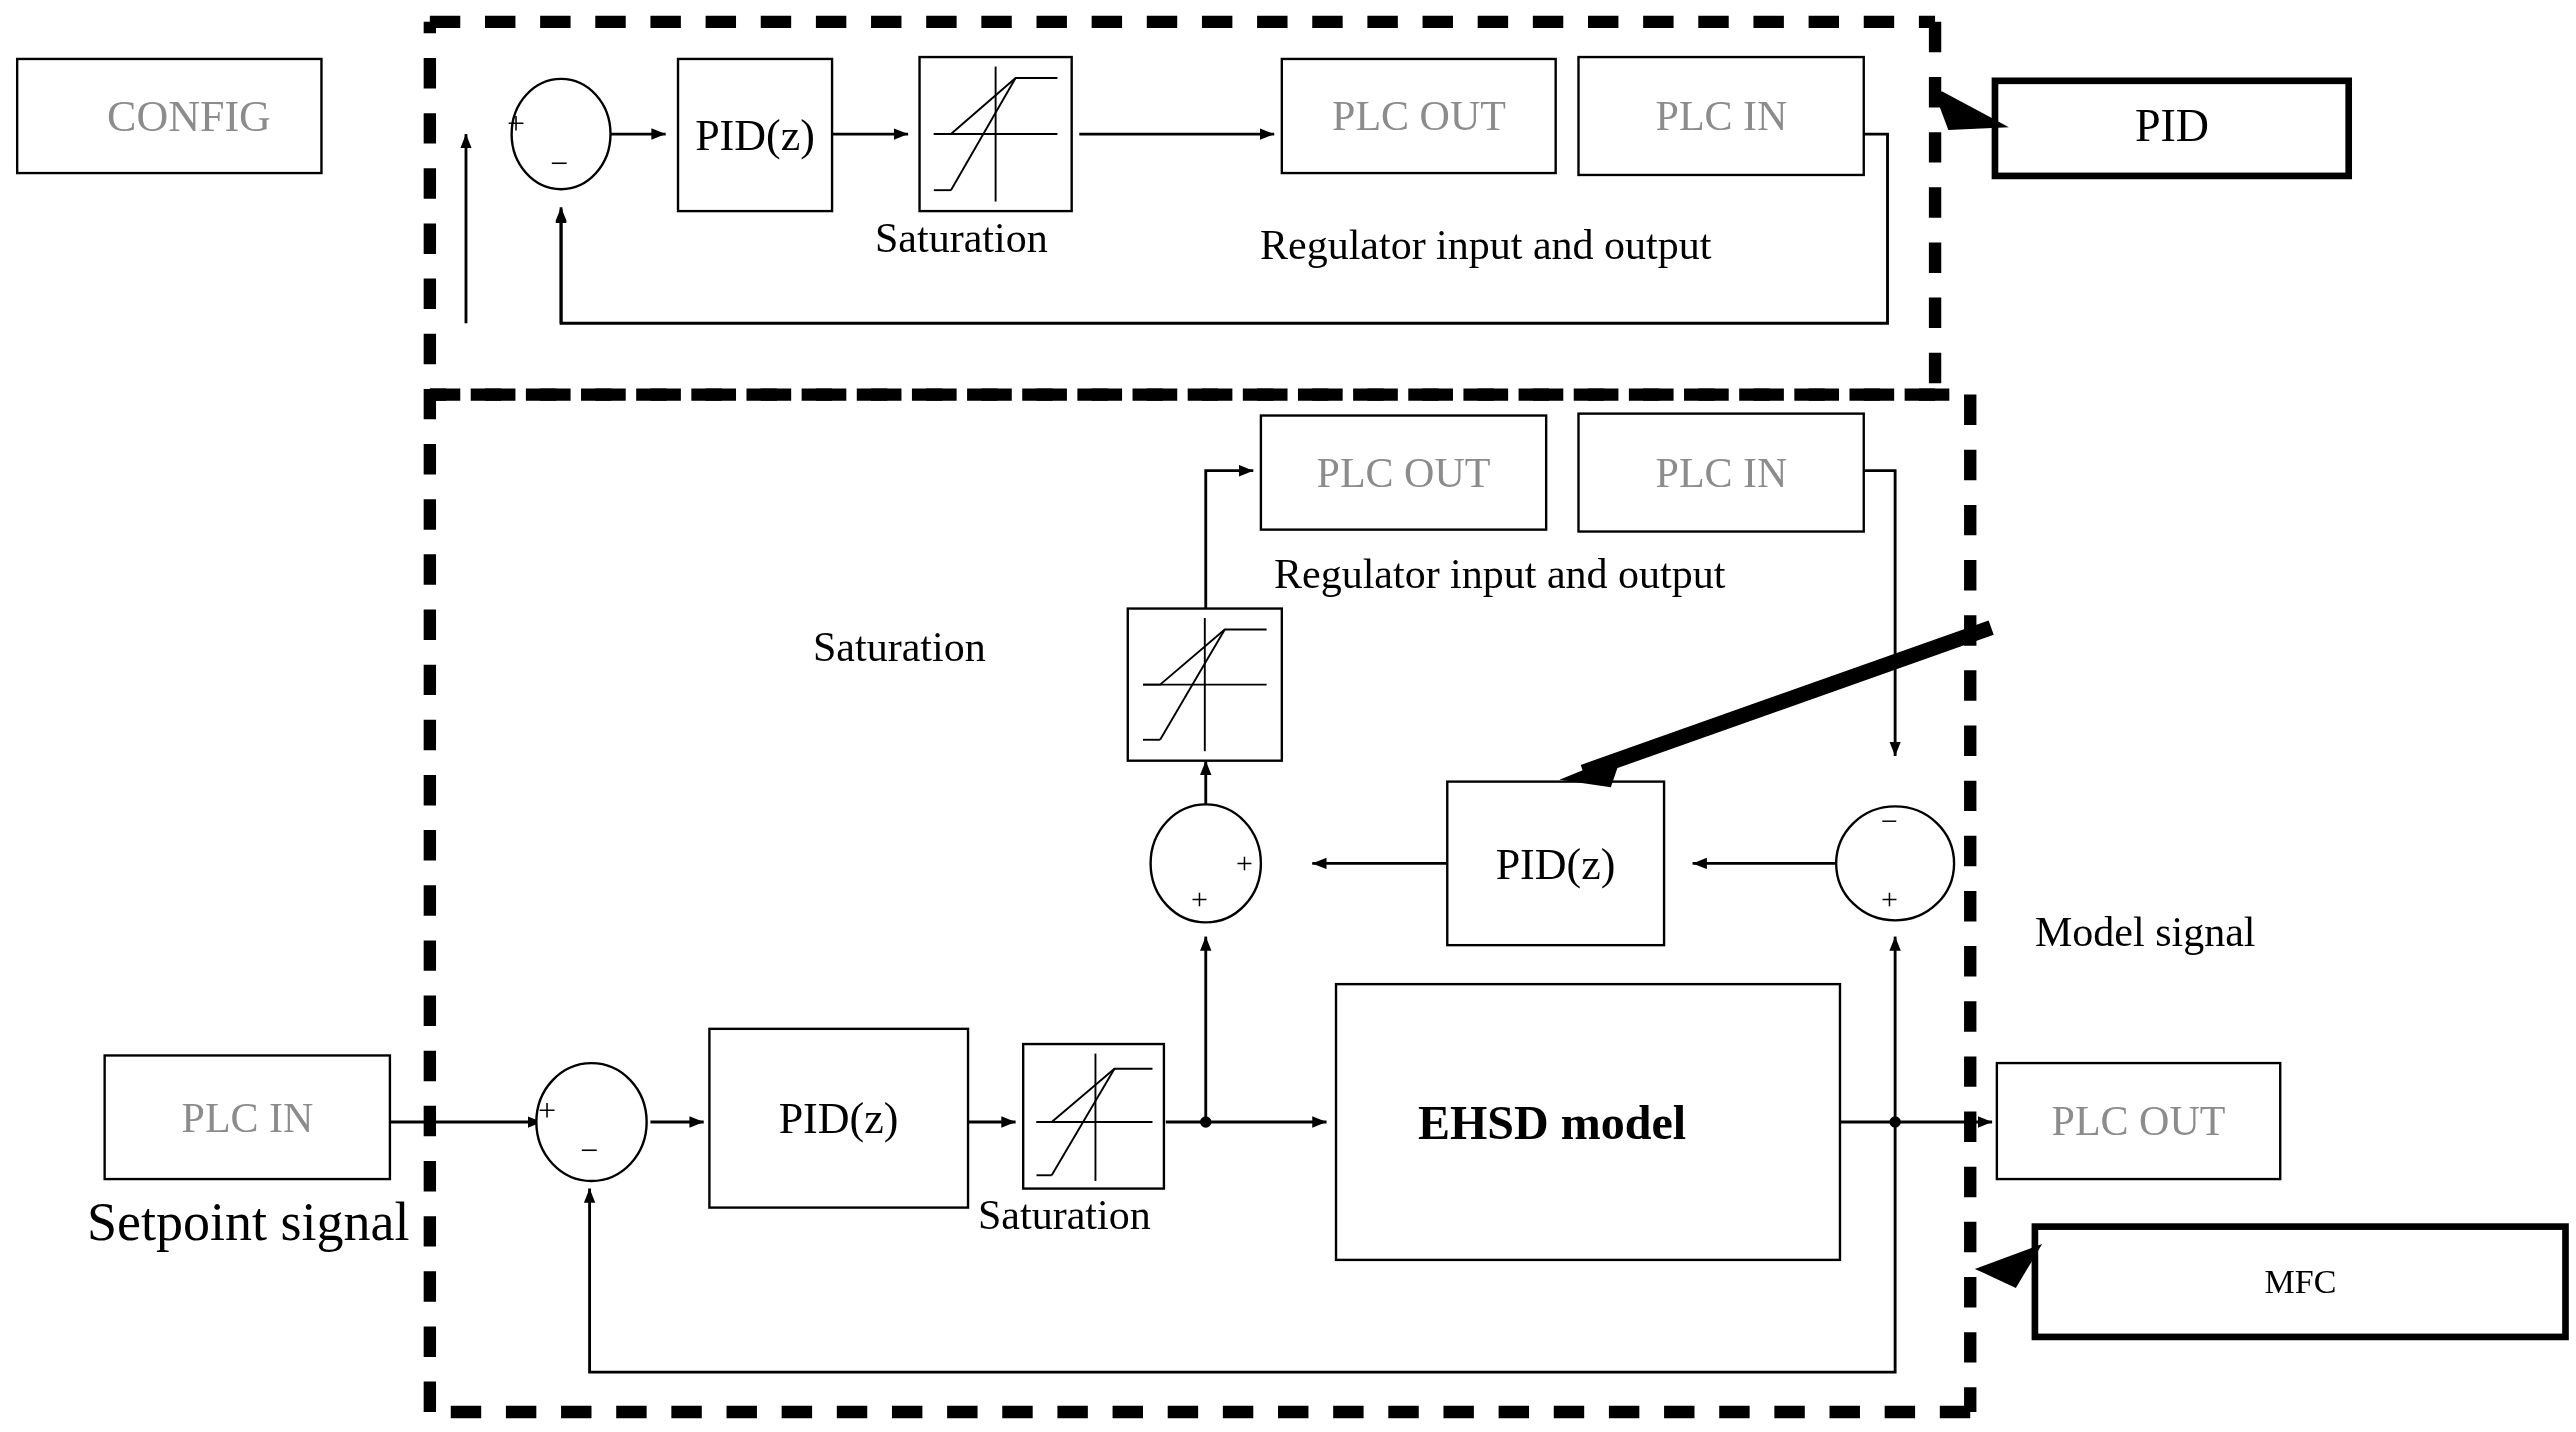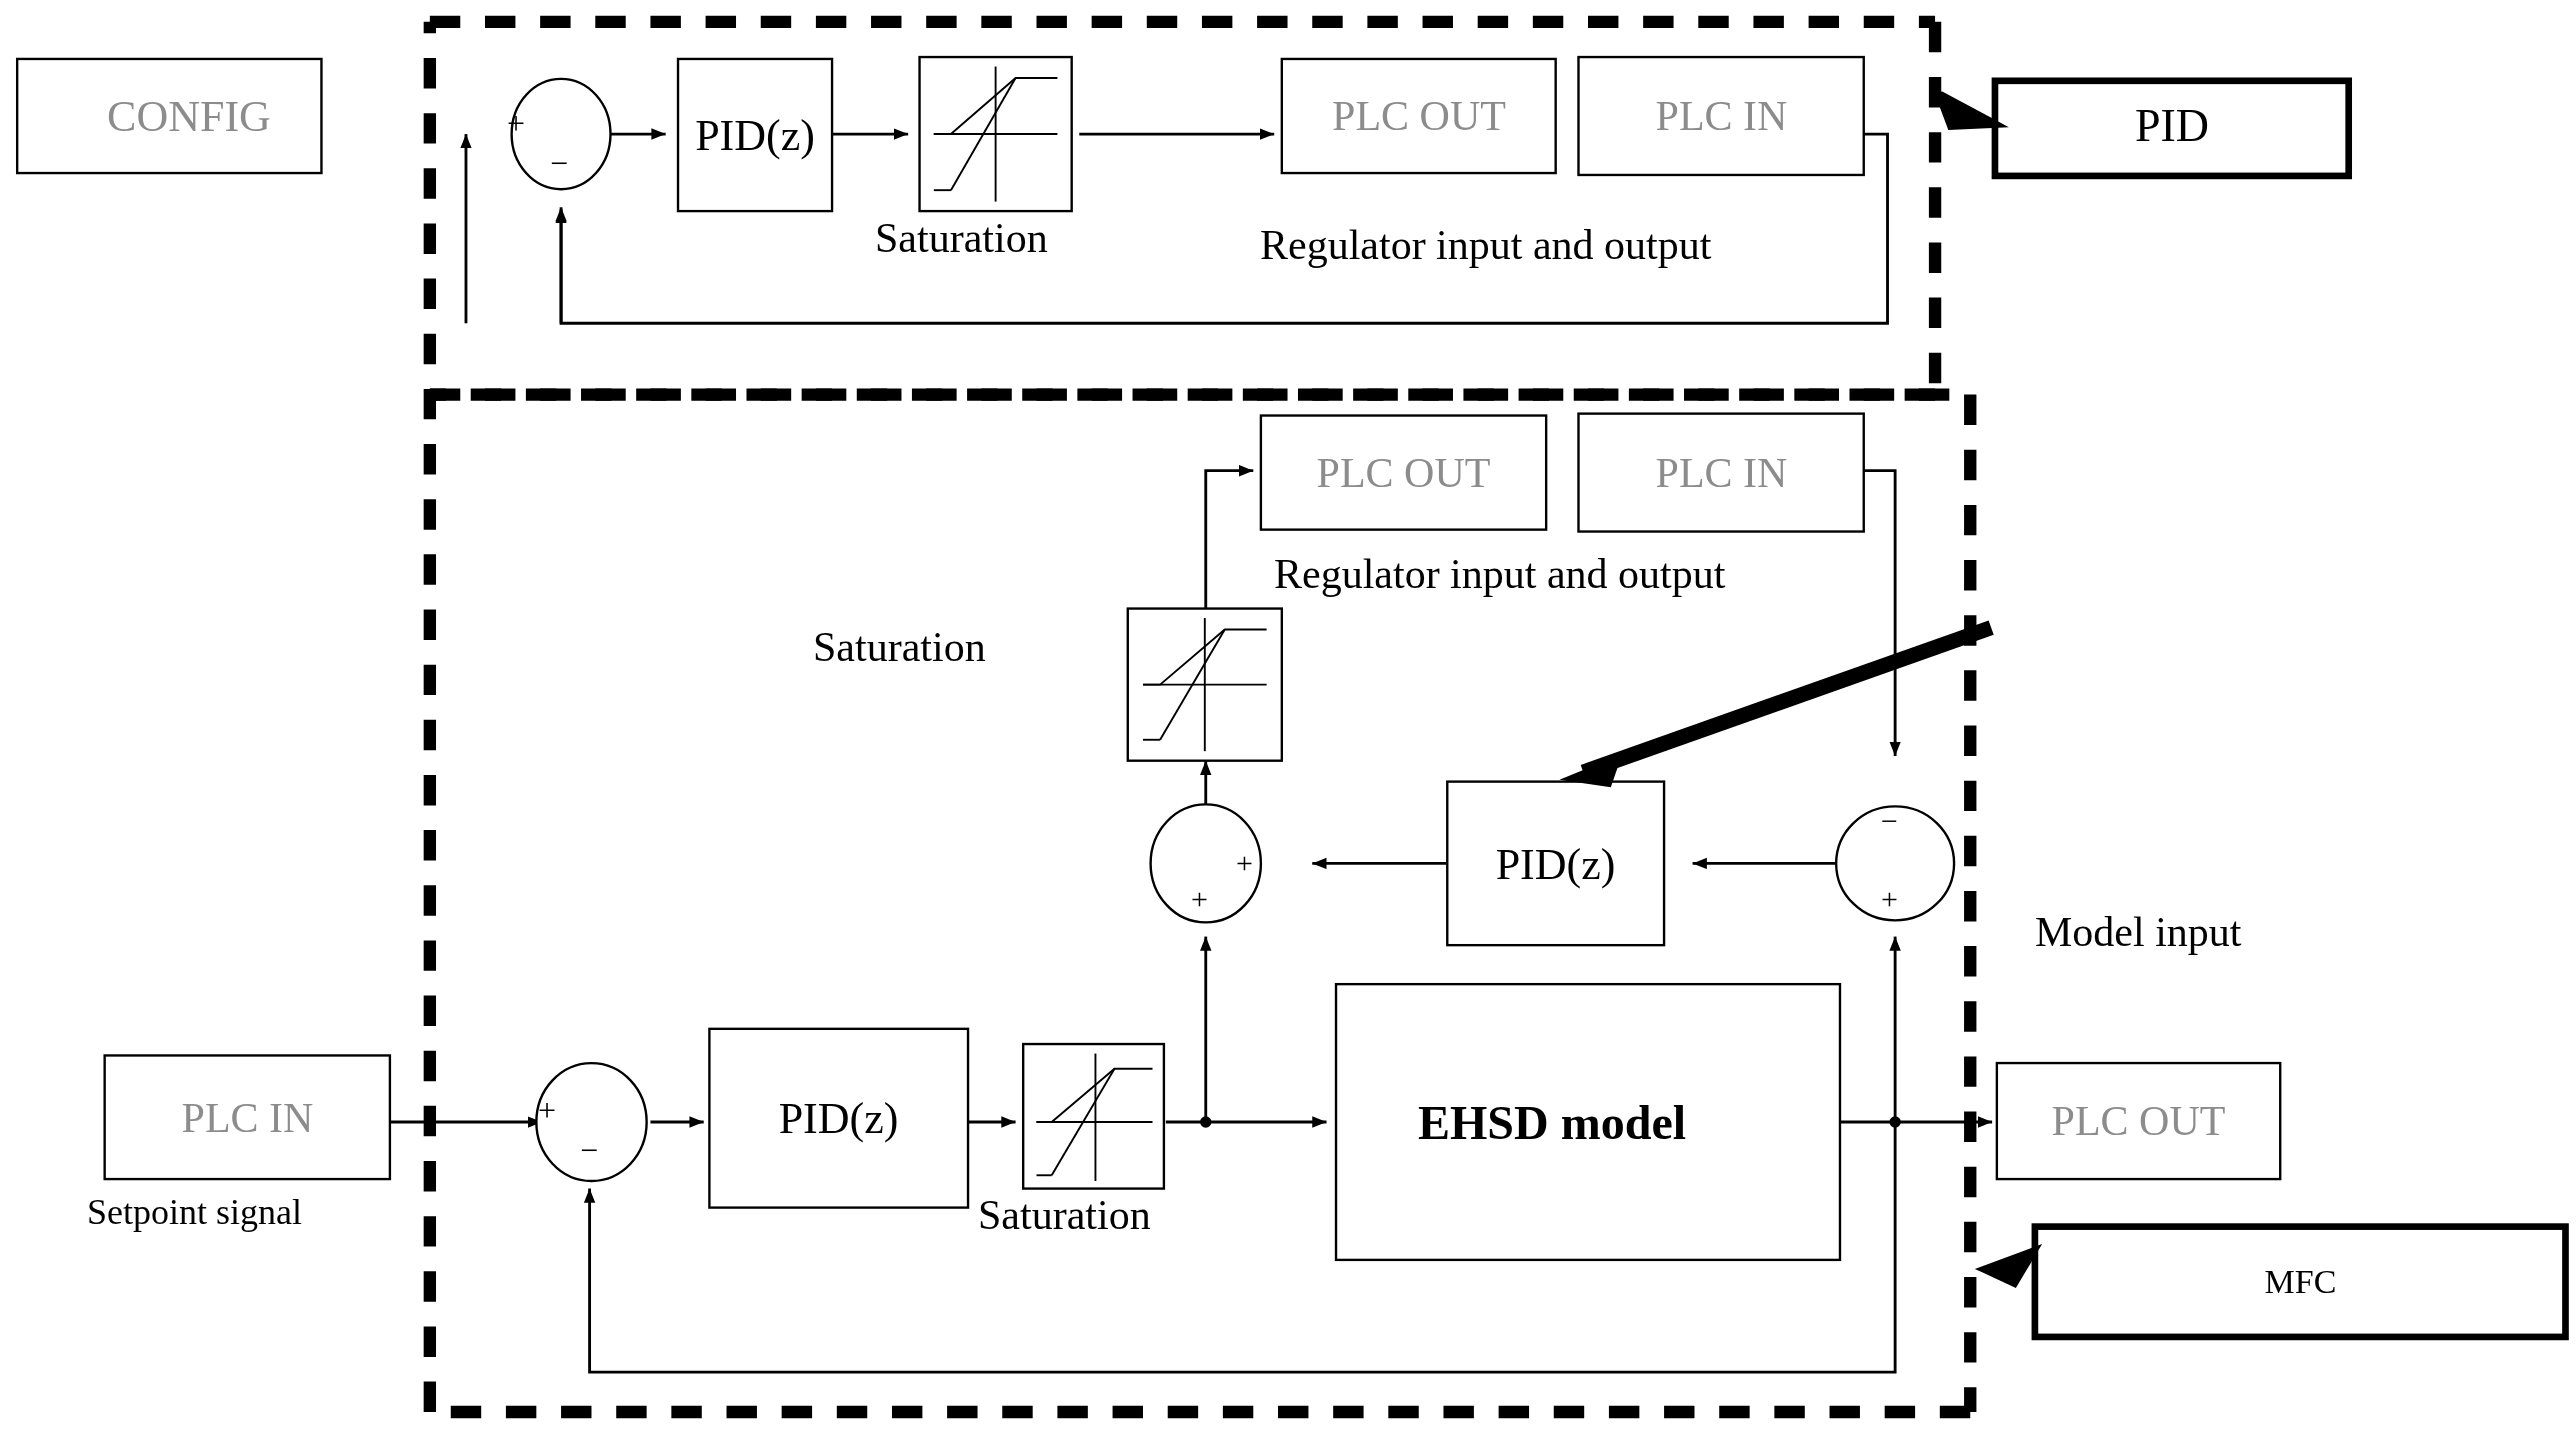--- a/index.html
+++ b/index.html
@@ -178,31 +178,31 @@
   <div class="lbl plc" style="left:1261px;top:416px;width:285px;height:114px;display:flex;align-items:center;justify-content:center;font-size:42px;">PLC OUT</div>
 
   <div class="lbl plc" style="left:1579px;top:414px;width:285px;height:118px;display:flex;align-items:center;justify-content:center;font-size:42px;">PLC IN</div>
 
   <div class="lbl" style="left:1274px;top:550px;font-size:42px;">Regulator input and output</div>
 
   <div class="lbl" style="left:813px;top:623px;font-size:42px;">Saturation</div>
 
   <div class="lbl" style="left:1447px;top:782px;width:217px;height:164px;display:flex;align-items:center;justify-content:center;font-size:44px;">PID(z)</div>
 
-  <div class="lbl" style="left:2035px;top:908px;font-size:42px;">Model input</div>
+  <div class="lbl" style="left:2035px;top:908px;font-size:42px;">Model signal</div>
 
   <div class="lbl" style="left:1236px;top:846px;font-size:30px;">+</div>
   <div class="lbl" style="left:1191px;top:882px;font-size:30px;">+</div>
 
   <div class="lbl" style="left:1881px;top:804px;font-size:30px;">−</div>
   <div class="lbl" style="left:1881px;top:882px;font-size:30px;">+</div>
 
   <div class="lbl plc" style="left:105px;top:1056px;width:285px;height:124px;display:flex;align-items:center;justify-content:center;font-size:42px;">PLC IN</div>
 
-  <div class="lbl" style="left:87px;top:1191px;font-size:36px;">Setpoint signal</div>
+  <div class="lbl" style="left:87px;top:1191px;font-size:54px;">Setpoint signal</div>
 
   <div class="lbl" style="left:709px;top:1029px;width:259px;height:179px;display:flex;align-items:center;justify-content:center;font-size:44px;">PID(z)</div>
 
   <div class="lbl" style="left:978px;top:1191px;font-size:42px;">Saturation</div>
 
   <div class="lbl bold" style="left:1336px;top:984px;width:432px;height:276px;display:flex;align-items:center;justify-content:center;font-size:48px;">EHSD model</div>
 
   <div class="lbl plc" style="left:1997px;top:1063px;width:283px;height:116px;display:flex;align-items:center;justify-content:center;font-size:42px;">PLC OUT</div>
 
   <div class="lbl" style="left:2035px;top:1227px;width:531px;height:110px;display:flex;align-items:center;justify-content:center;font-size:34px;">MFC</div>

